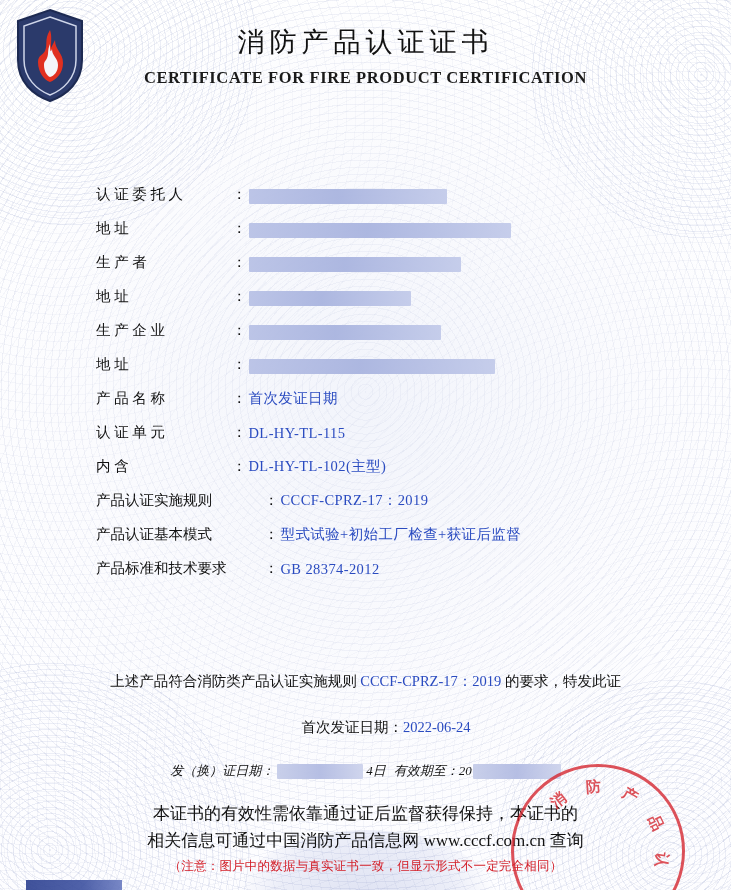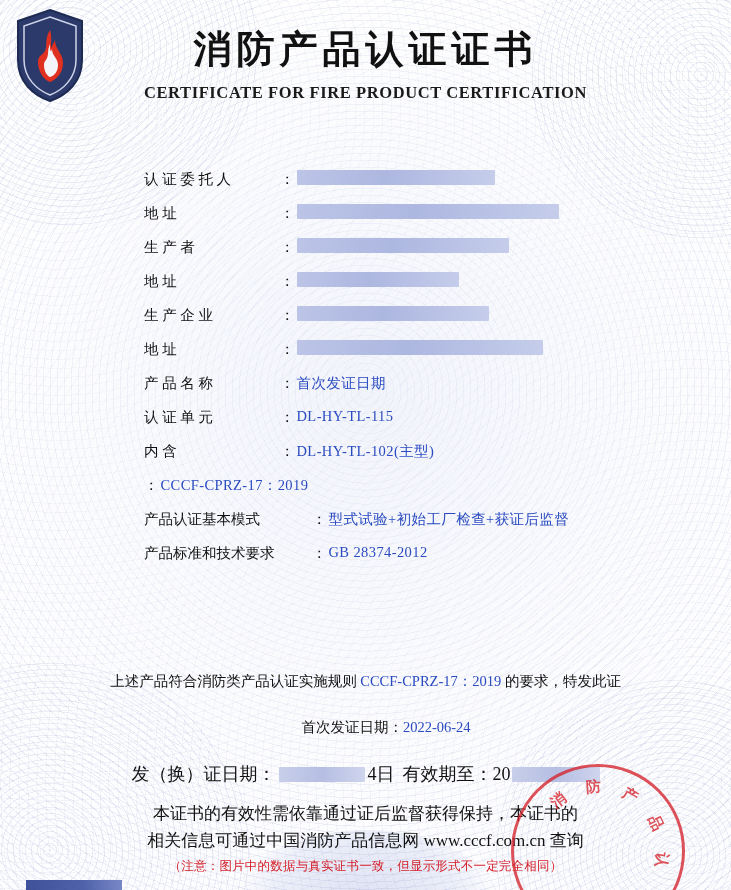--- a/index.html
+++ b/index.html
@@ -52,22 +52,22 @@
   
   .header {
     position: absolute;
     left: 0;
     right: 0;
     top: 24px;
     text-align: center;
   }
   .title-cn {
     font-family: "Liberation Serif", serif;
-    font-size: 38px;
-    font-weight: bold;
+    font-size: 27px;
+    font-weight: normal;
     letter-spacing: 5px;
     color: #111111;
     line-height: 1.35;
   }
   .title-en {
     margin-top: 8px;
     font-family: "Liberation Serif", serif;
     font-size: 16.5px;
     font-weight: bold;
     letter-spacing: 0.6px;
@@ -104,23 +104,22 @@
 
   
   .fields {
     position: absolute;
     left: 96px;
     top: 170px;
     right: 60px;
   }
   .field-row {
     display: flex;
-    align-items: flex-start;
+    align-items: flex-end;
     height: 34px;
-    margin-left: 48px;
   }
   .field-label {
     font-family: "Liberation Serif", serif;
     font-size: 14.5px;
     color: #111111;
     width: 136px;
     flex: 0 0 136px;
     letter-spacing: 0px;
     white-space: nowrap;
   }
@@ -173,22 +172,23 @@
 
   .issue-second {
     position: absolute;
     left: 0;
     right: 0;
     top: 762px;
     display: flex;
     justify-content: center;
     align-items: center;
     font-family: "Liberation Serif", serif;
-    font-size: 18px;
-    color: #111111;
+    font-size: 13px;
+    color: #111111;
+    font-style: italic;
   }
 
   
   .footer {
     position: absolute;
     left: 0;
     right: 0;
     top: 800px;
     text-align: center;
     font-family: "Liberation Serif", serif;
@@ -330,20 +330,21 @@
         <span class="field-label">认 证 单 元</span>
         <span class="colon">：</span>
         <span class="field-value">DL-HY-TL-115</span>
       </div>
       <div class="field-row">
         <span class="field-label">内            含</span>
         <span class="colon">：</span>
         <span class="field-value">DL-HY-TL-102(主型)</span>
       </div>
       <div class="field-row wide">
+        <span class="field-label">产品认证实施规则</span>
         <span class="colon">：</span>
         <span class="field-value">CCCF-CPRZ-17：2019</span>
       </div>
       <div class="field-row wide">
         <span class="field-label">产品认证基本模式</span>
         <span class="colon">：</span>
         <span class="field-value">型式试验+初始工厂检查+获证后监督</span>
       </div>
       <div class="field-row wide">
         <span class="field-label">产品标准和技术要求</span>

